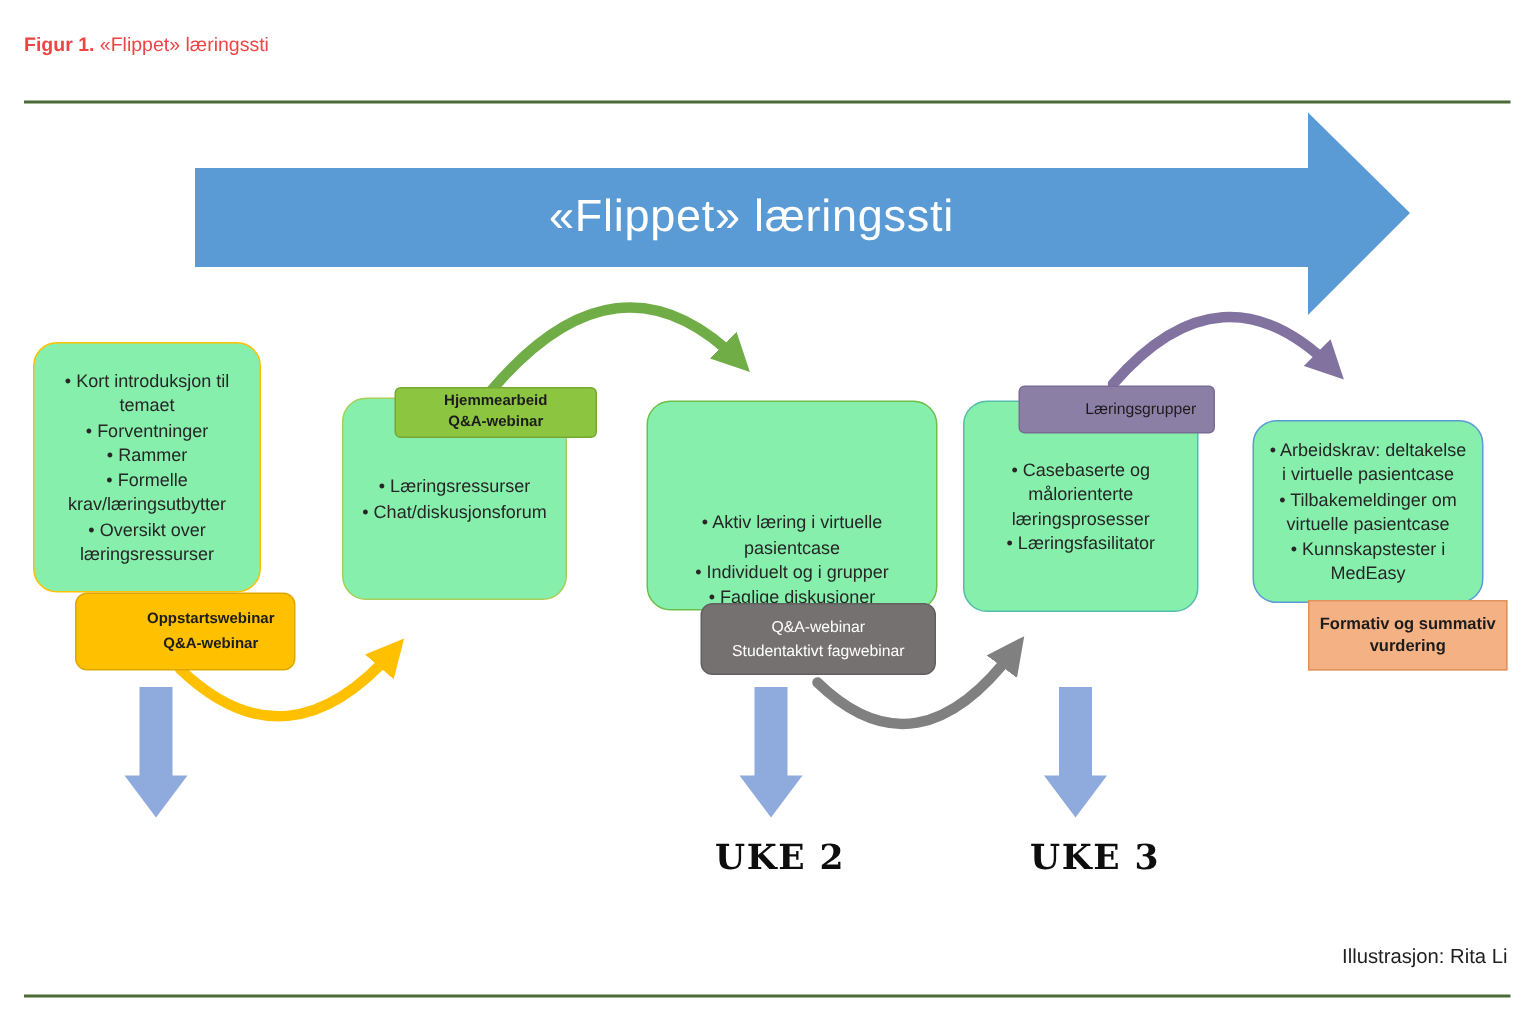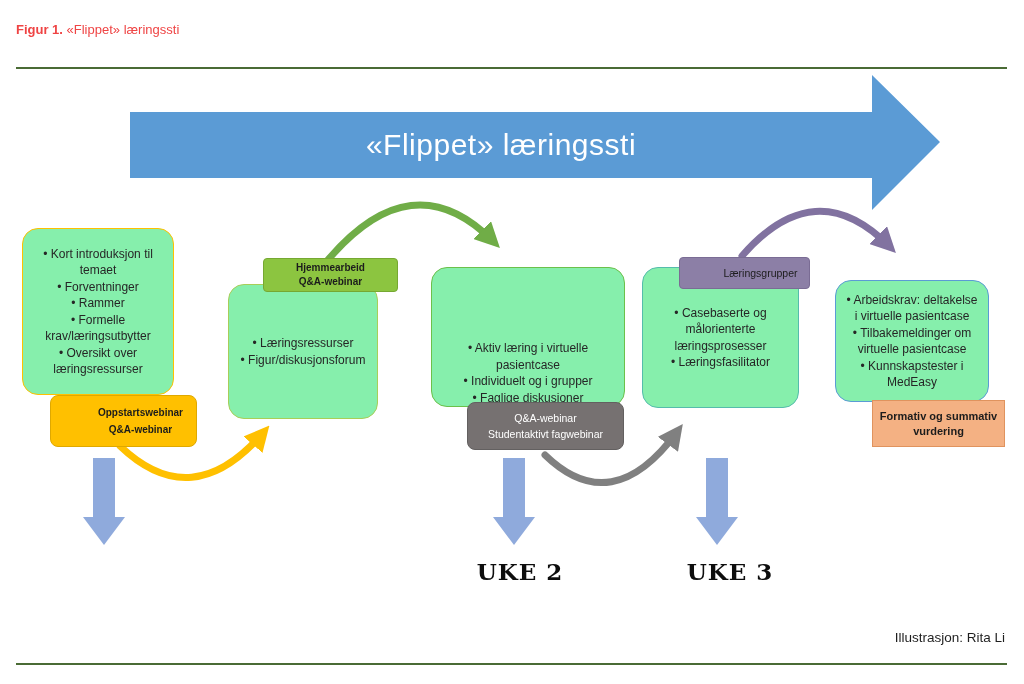--- a/index.html
+++ b/index.html
@@ -44,21 +44,21 @@
     border: 1.6px solid #999;
     display: flex; align-items: center; justify-content: center;
     z-index: 2;
   }
   .box ul {
     margin: 0; padding: 0 8px; list-style: none;
     text-align: center; font-size: 12px; line-height: 16.5px; color: #262626;
   }
   .box li::before { content: "• "; }
   .box-1 { left: 22px;  top: 228px; width: 152px; height: 167px; border-color: var(--yellow); }
-  .box-2 { left: 228px; top: 284px; width: 150px; height: 135px; border-color: var(--box2-border); align-items: center; }
+  .box-2 { left: 228px; top: 265px; width: 150px; height: 135px; border-color: var(--box2-border); align-items: center; }
   .box-3 { left: 431px; top: 267px; width: 194px; height: 140px; border-color: var(--box3-border); align-items: flex-end; }
   .box-3 ul { padding-top: 12px; }
   .box-4 { left: 642px; top: 267px; width: 157px; height: 141px; border-color: var(--teal-border); }
   .box-5 { left: 835px; top: 280px; width: 154px; height: 122px; border-color: var(--blue-border); }
   
   .tag {
     position: absolute; box-sizing: border-box; z-index: 3;
     display: flex; flex-direction: column; align-items: center; justify-content: center;
     text-align: center; color: #1c1c1c;
   }
@@ -147,21 +147,21 @@
       <li>Forventninger</li>
       <li>Rammer</li>
       <li>Formelle krav/læringsutbytter</li>
       <li>Oversikt over læringsressurser</li>
     </ul>
   </div>
 
   <div class="box box-2">
     <ul>
       <li>Læringsressurser</li>
-      <li>Figur/diskusjonsforum</li>
+      <li>Chat/diskusjonsforum</li>
     </ul>
   </div>
 
   <div class="box box-3">
     <ul>
       <li>Aktiv læring i virtuelle pasientcase</li>
       <li>Individuelt og i grupper</li>
       <li>Faglige diskusjoner</li>
     </ul>
   </div>

